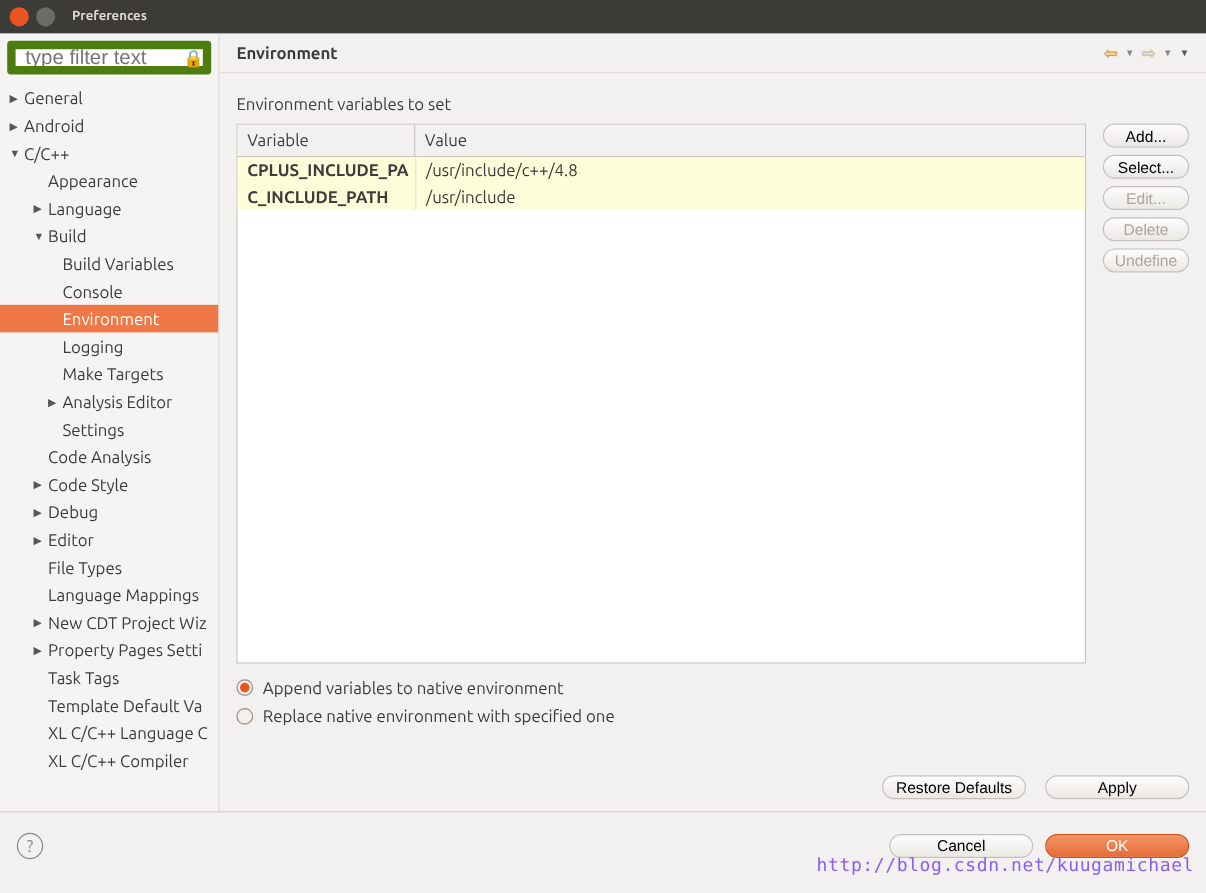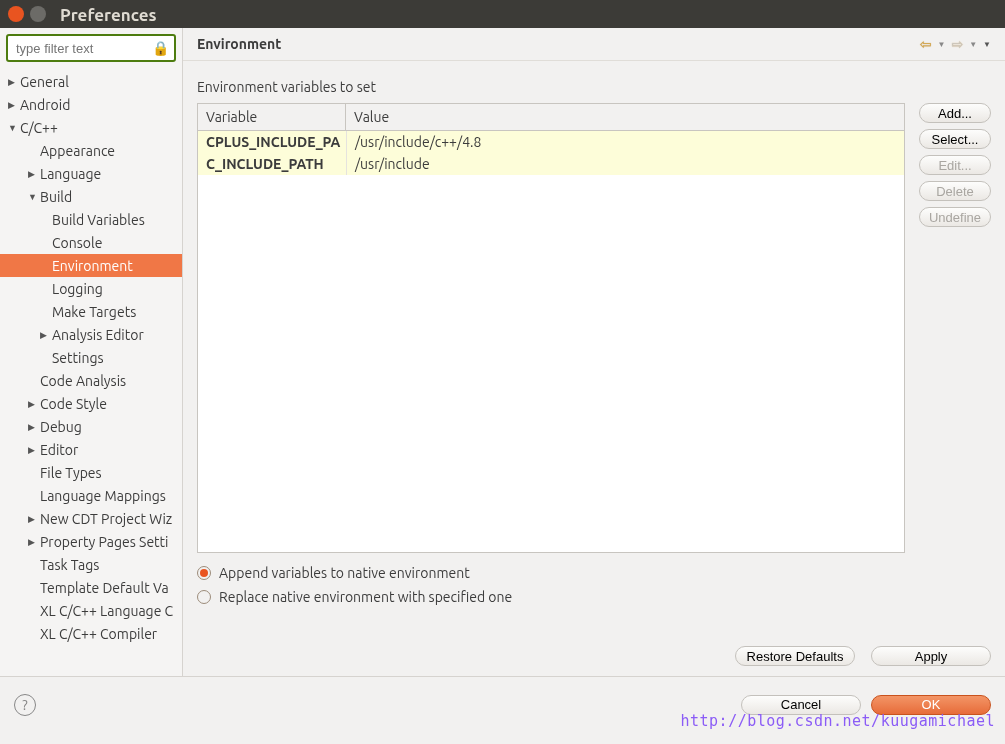--- a/index.html
+++ b/index.html
@@ -3,27 +3,27 @@
 <meta charset="utf-8">
 <style>
 * { box-sizing: border-box; margin: 0; padding: 0; }
 body { font-family: "Ubuntu", "Segoe UI", sans-serif; font-size: 14px; color: #3c3c3c; background: #f2f1f0; width: 1005px; height: 744px; overflow: hidden; position: relative; }
 
 
 .titlebar { background: #3c3b37; height: 28px; display: flex; align-items: center; padding: 0 8px; color: #dfdbd2; }
 .win-btn { width: 16px; height: 16px; border-radius: 50%; margin-right: 6px; display: inline-block; }
 .win-close { background: #e95420; }
 .win-min { background: #6c6b67; }
-.win-title { margin-left: 8px; font-weight: 600; font-size: 17px; text-align: right; }
+.win-title { margin-left: 8px; font-weight: 600; font-size: 11px; text-align: right; }
 
 
 .content { display: flex; height: 648px; }
 .sidebar { width: 183px; border-right: 1px solid #d6d3cf; background: #f5f4f3; display: flex; flex-direction: column; }
 .filter-wrap { padding: 6px; }
-.filter { width: 100%; height: 28px; border: 2px solid #4d7c0f; border-radius: 3px; padding: 0 28px 0 8px; font-size: 13px; color: #888; background: #fff; }
+.filter { width: 100%; height: 28px; border: 7px solid #4d7c0f; border-radius: 3px; padding: 0 28px 0 8px; font-size: 17px; color: #888; background: #fff; }
 .filter-wrap { position: relative; }
 .lock-icon { position: absolute; right: 12px; top: 12px; color: #a5c837; font-size: 14px; }
 
 .tree { flex: 1; overflow-y: auto; overflow-x: hidden; padding-top: 2px; }
 .tree-item { display: flex; align-items: center; height: 23px; padding-left: 8px; cursor: pointer; white-space: nowrap; }
 .tree-item.selected { background: #f07746; color: #fff; }
 .arrow { width: 10px; display: inline-block; font-size: 9px; color: #555; }
 .tree-item.selected .arrow { color: #fff; }
 .tree-label { margin-left: 2px; }
 .lvl1 { padding-left: 8px; }

